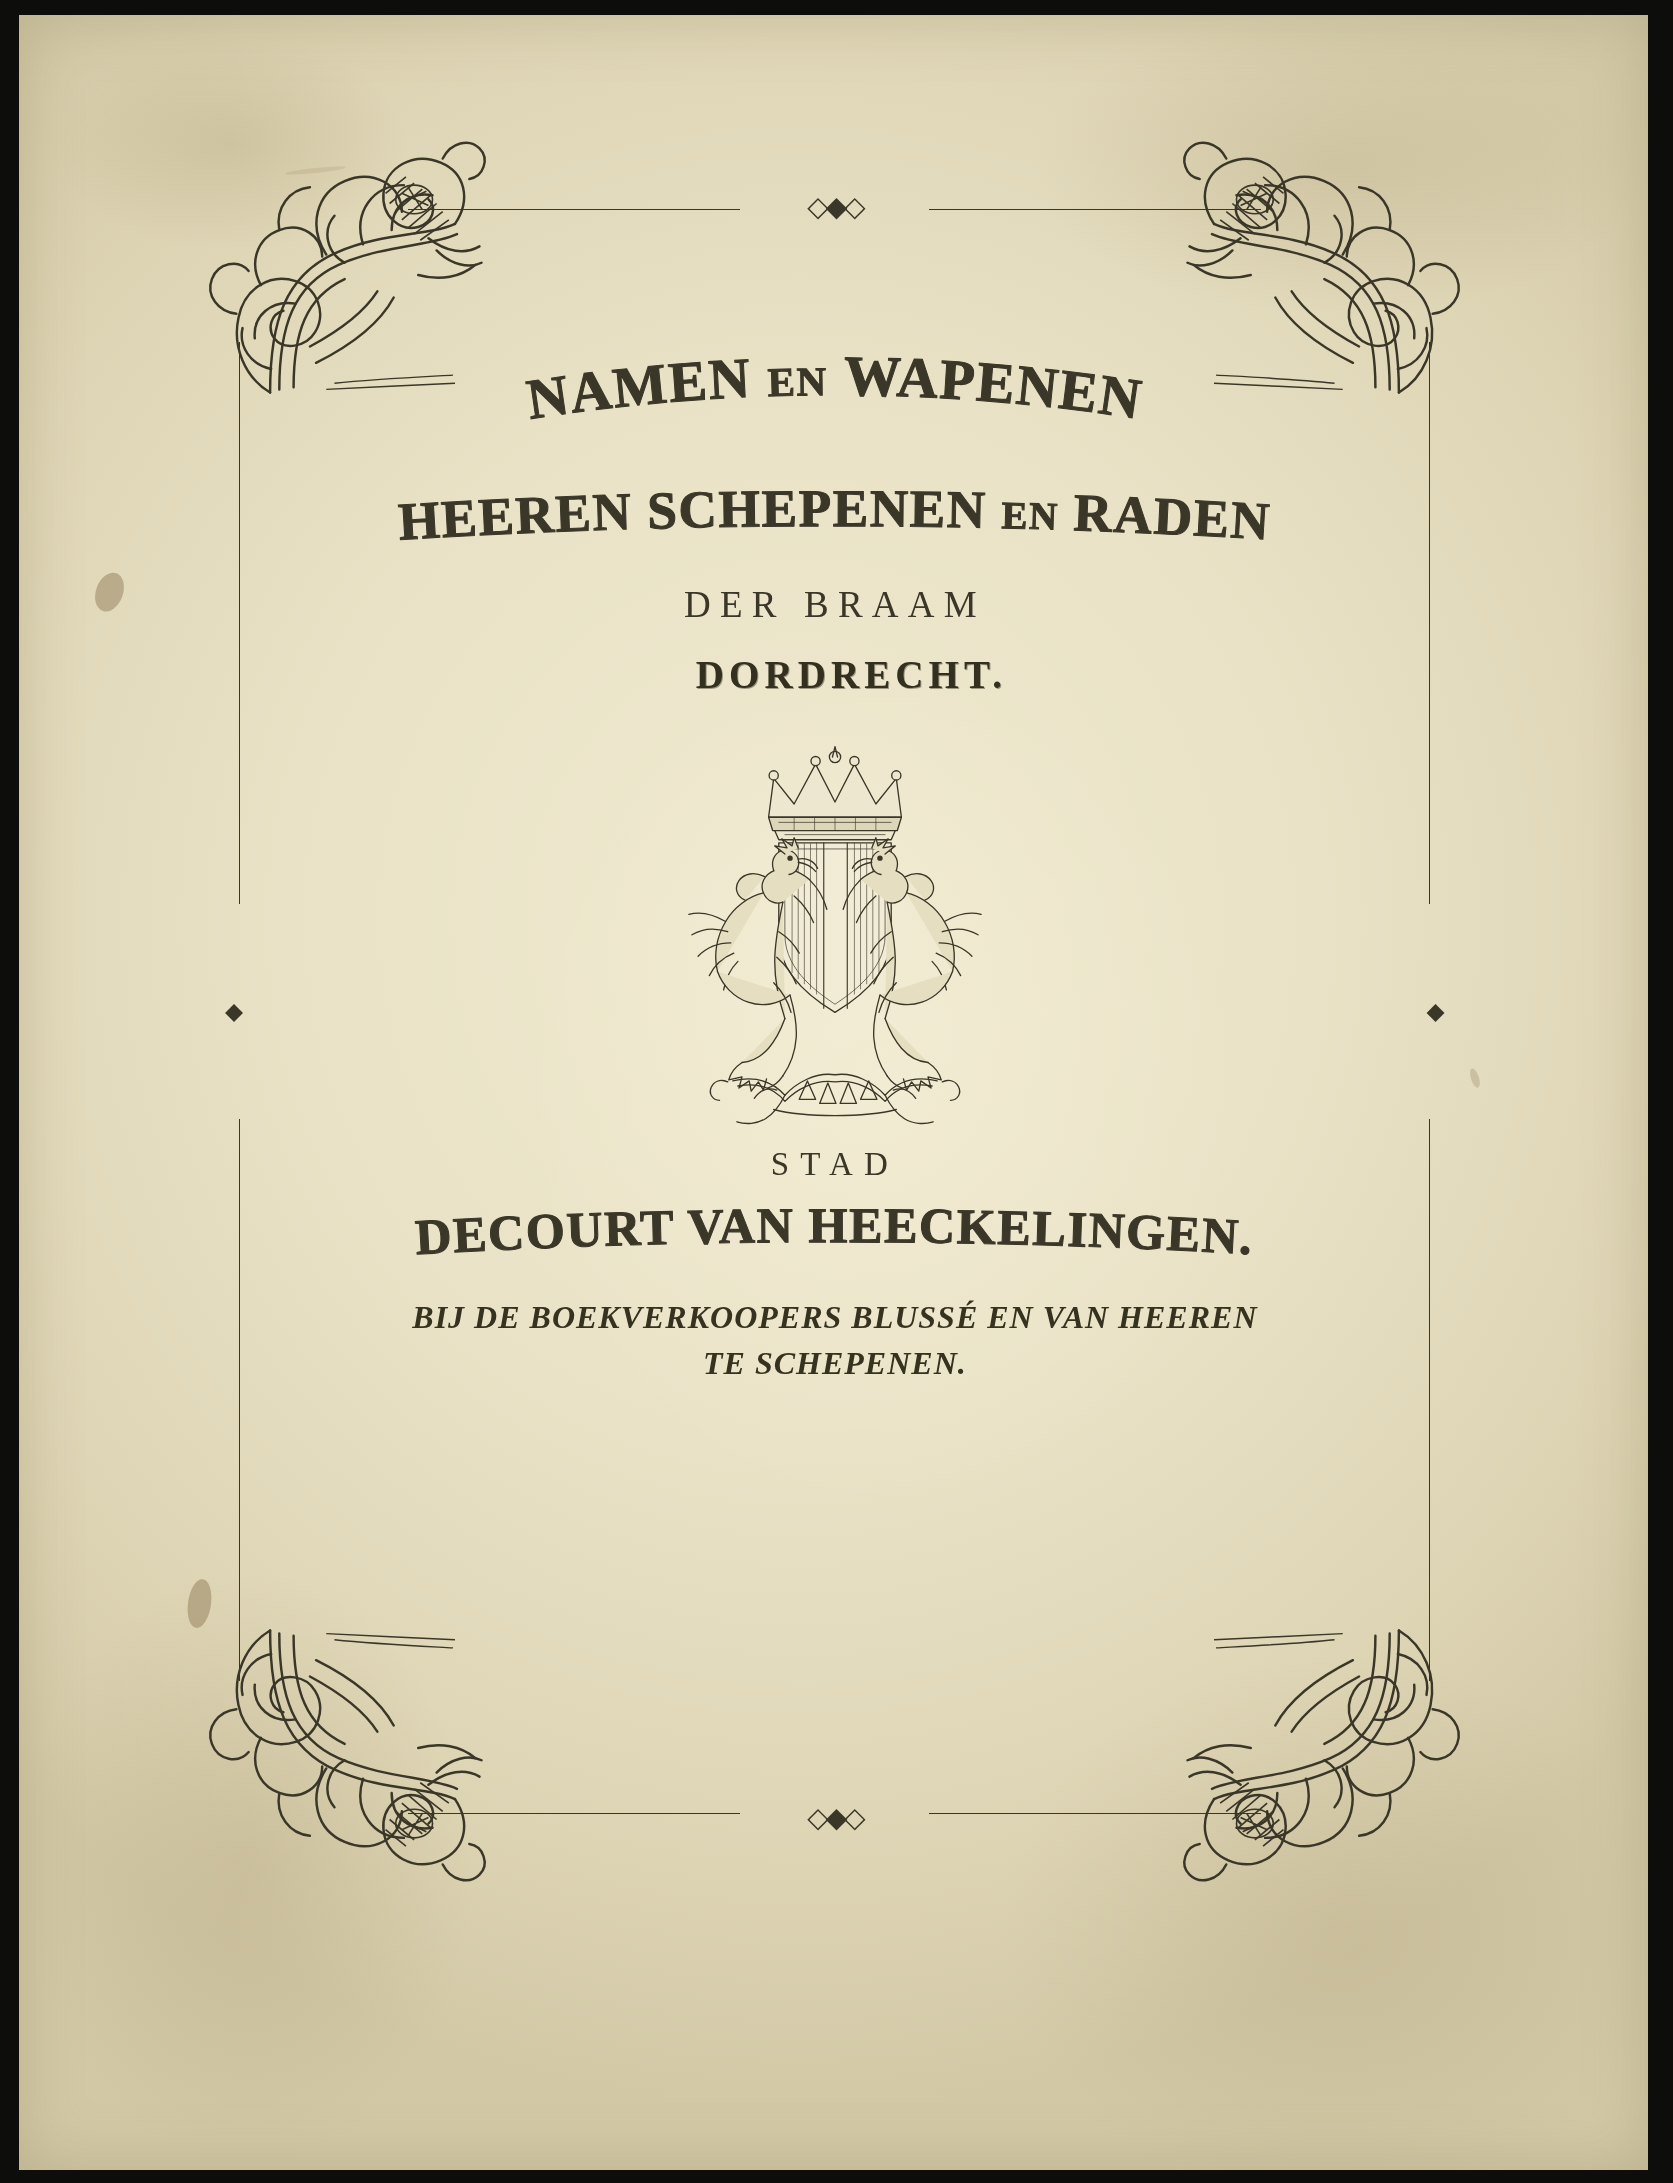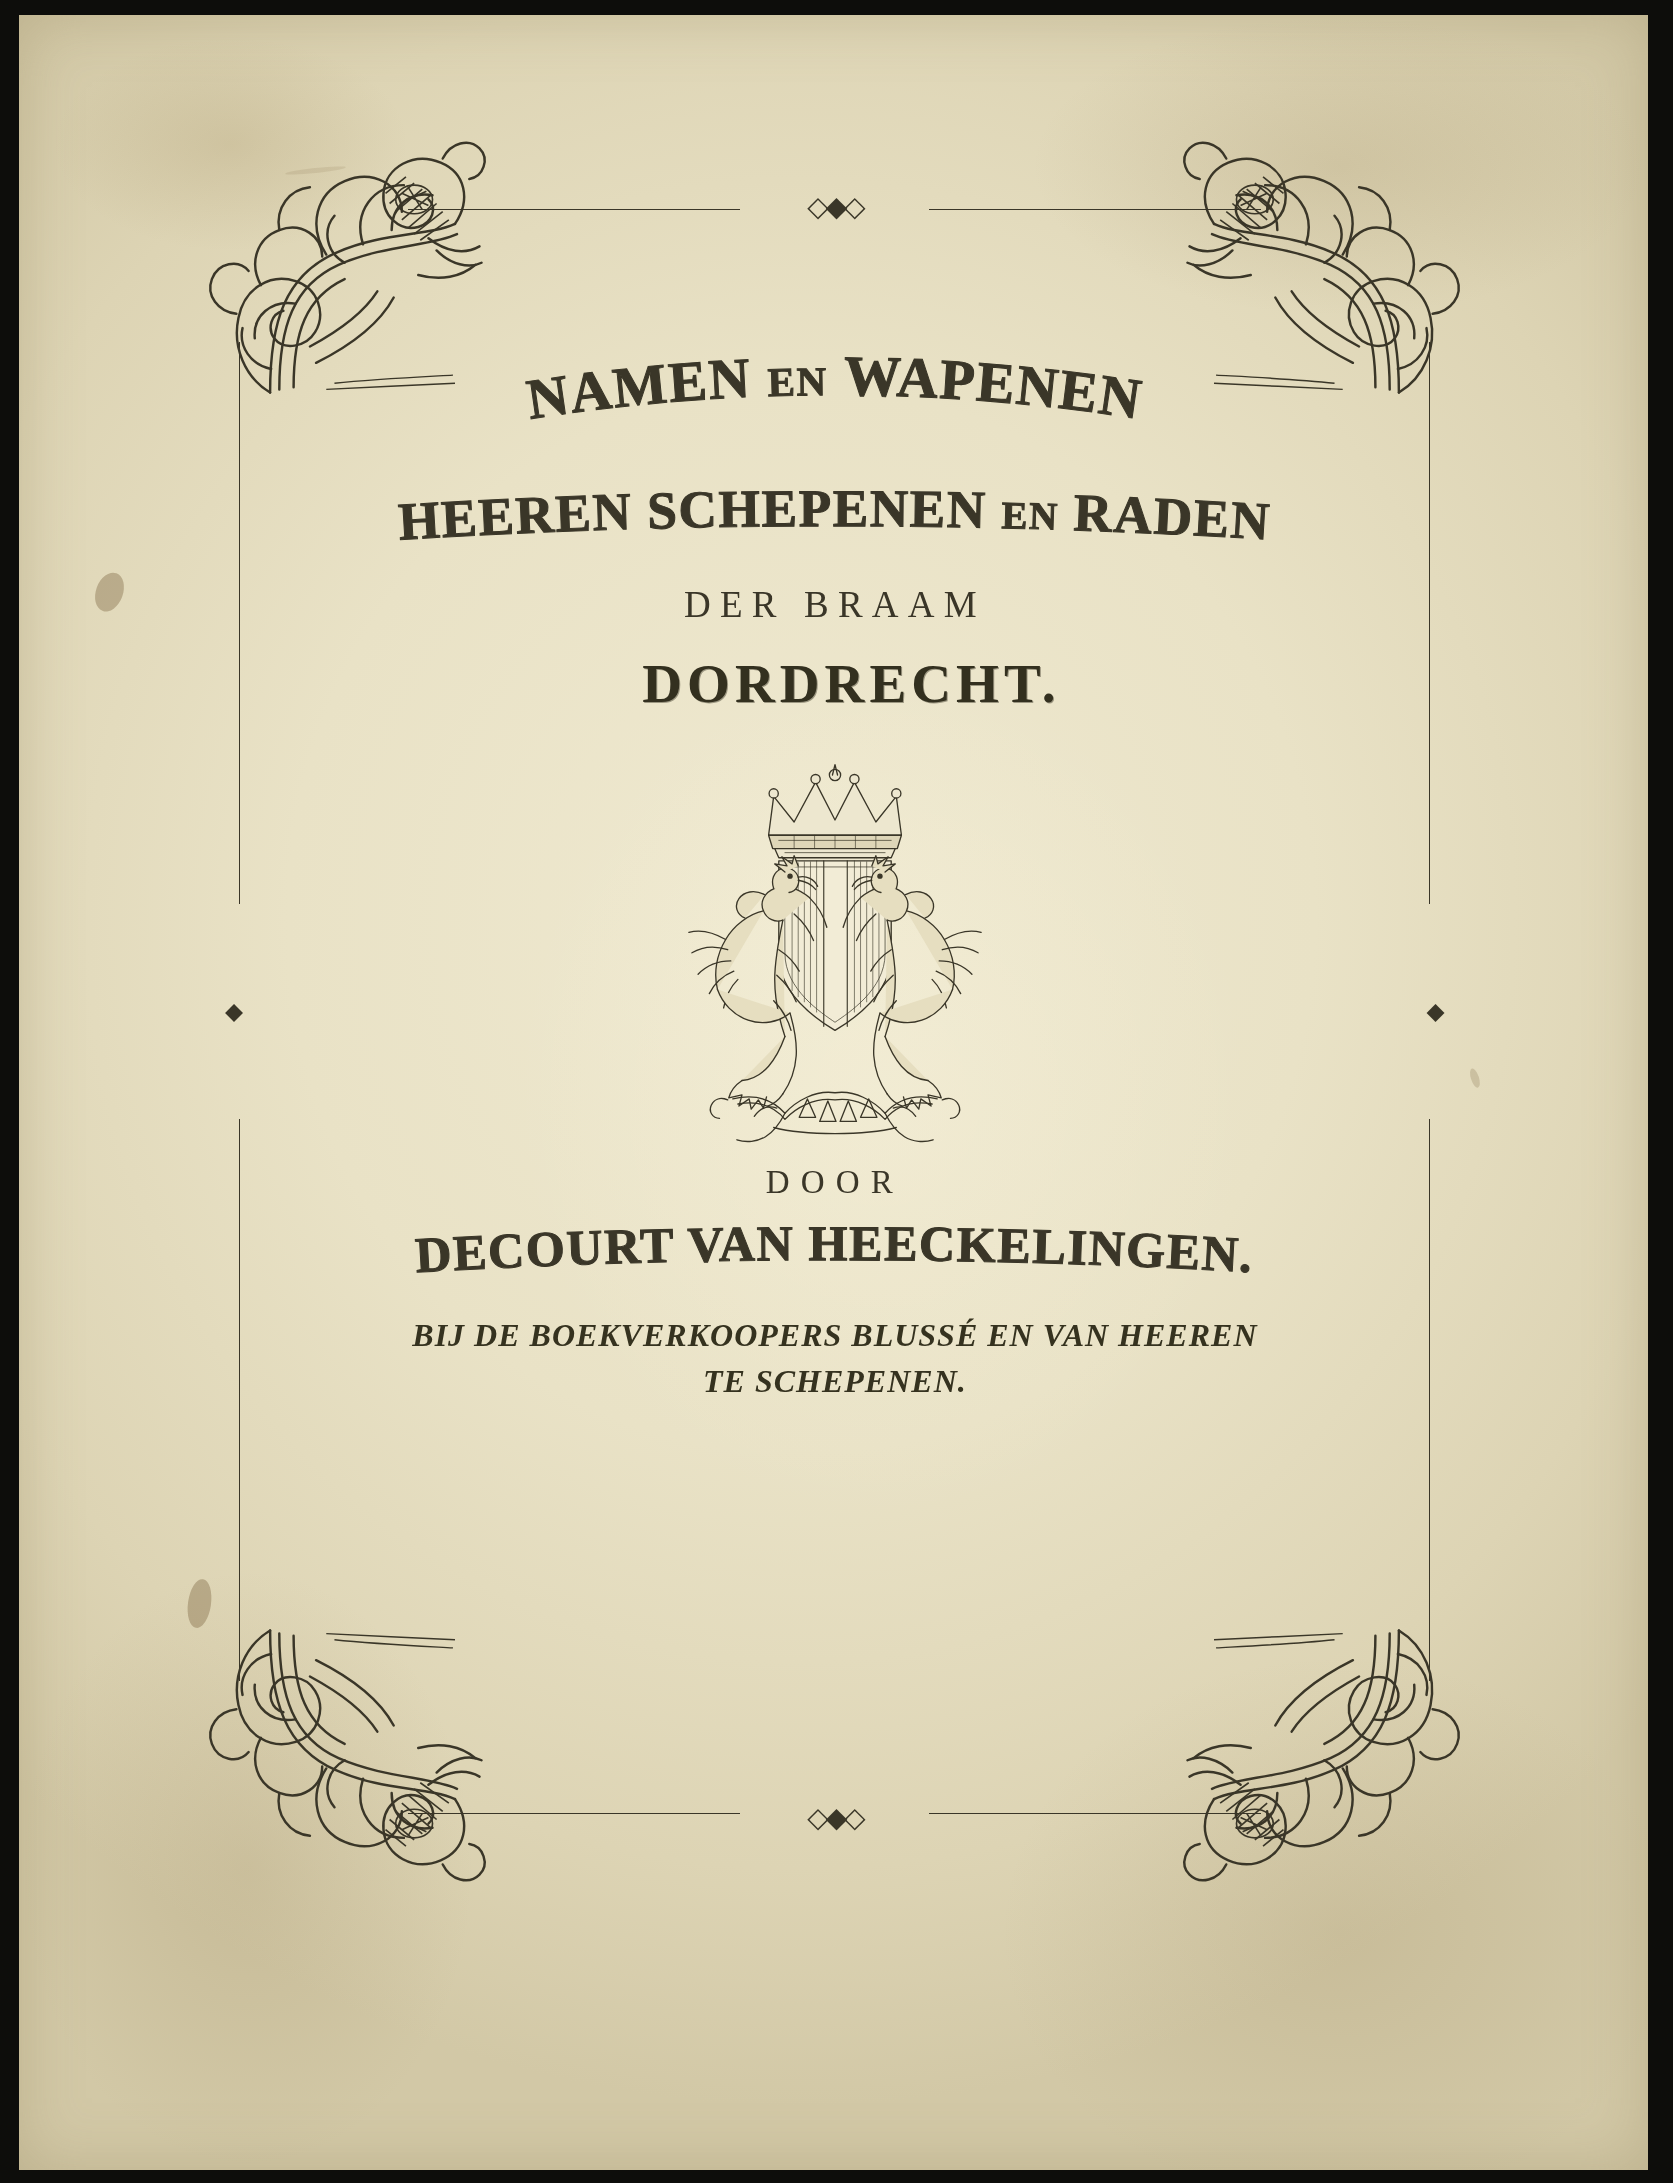--- a/index.html
+++ b/index.html
@@ -129,21 +129,21 @@
   .line-big2 svg { width: 100%; height: 100%; overflow: visible; }
 
   .line-derstad {
     font-size: 37px;
     letter-spacing: 9.2px;
     margin-top: 21.5px;
     color: #3a3628;
   }
 
   .line-city {
-    font-size: 55px;
+    font-size: 39px;
     letter-spacing: 5.1px;
     font-weight: 700;
     margin-top: 25.6px;
     color: #33301f;
     text-shadow: 1px 1px 0 rgba(60,56,40,.45);
     padding-left: 33px;
   }
 
   .line-door {
     font-size: 33px;
@@ -520,21 +520,21 @@
                 <path d="M392 746 C404 730 420 724 436 730"></path>
                 <path d="M708 746 C696 730 680 724 664 730"></path>
                 <path d="M340 714 C326 708 314 712 308 724 C302 736 310 750 324 750"></path>
                 <path d="M760 714 C774 708 786 712 792 724 C798 736 790 750 776 750"></path>
                 <path d="M430 768 C460 776 500 780 550 780 C600 780 640 776 670 768"></path>
               </g>
             </g>
           </svg>
         </div>
 
-        <div class="line-door">DOOR</div>
+        <div class="line-door">STAD</div>
 
         <div class="line-author">
           <svg viewBox="0 0 2330 160" xmlns="http://www.w3.org/2000/svg">
             <defs>
               <path id="arc3" d="M160,130 Q1165,58 2170,130"></path>
             </defs>
             <text class="arc-text" text-anchor="middle" style="font-size:98px;">
               <textPath href="#arc3" startOffset="50%">
                 <tspan>DECOURT VAN HEECKELINGEN.</tspan>
               </textPath>

